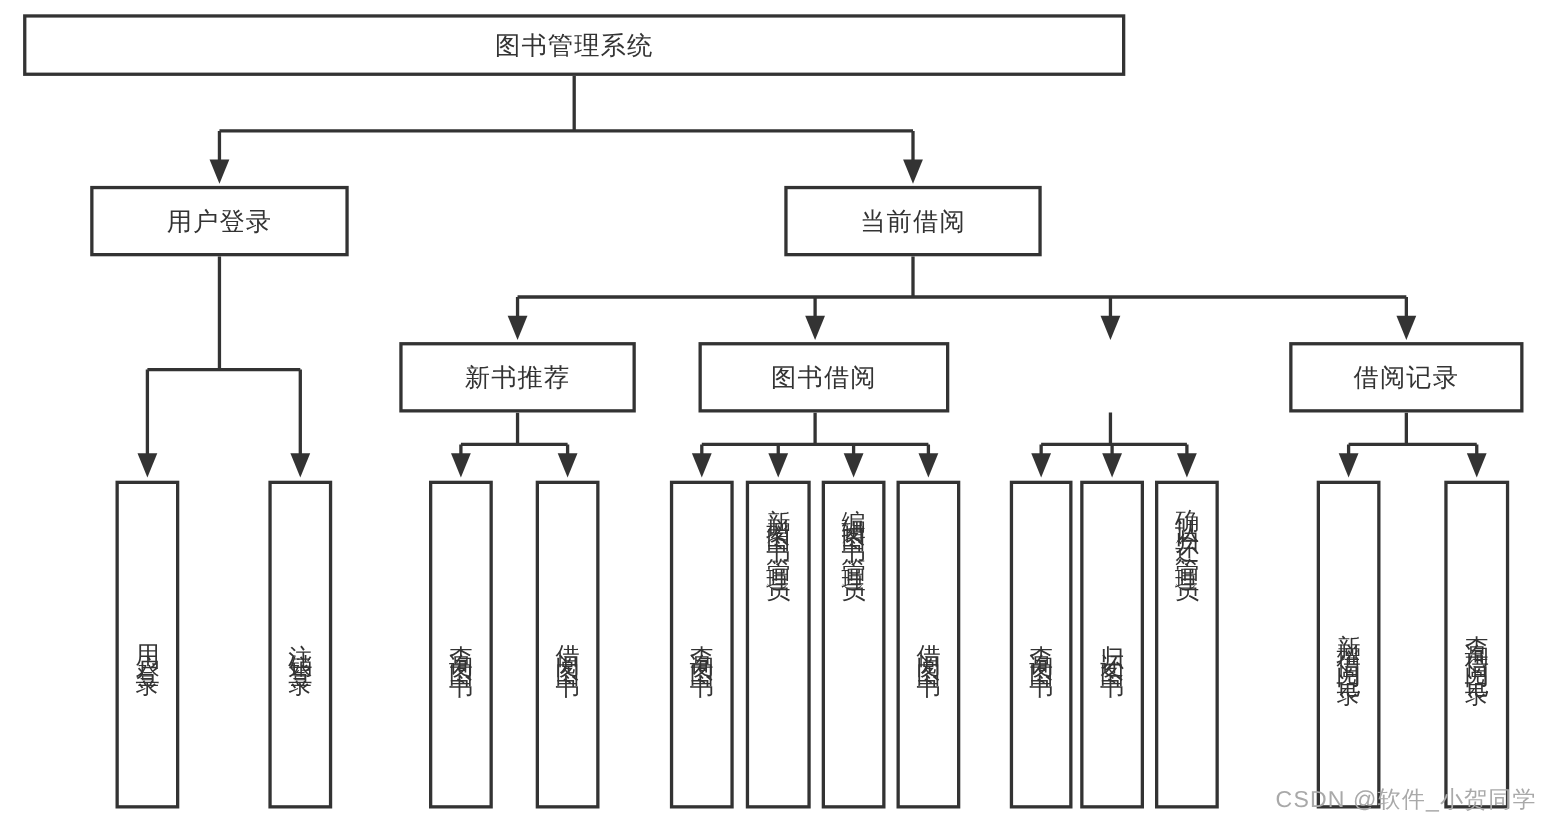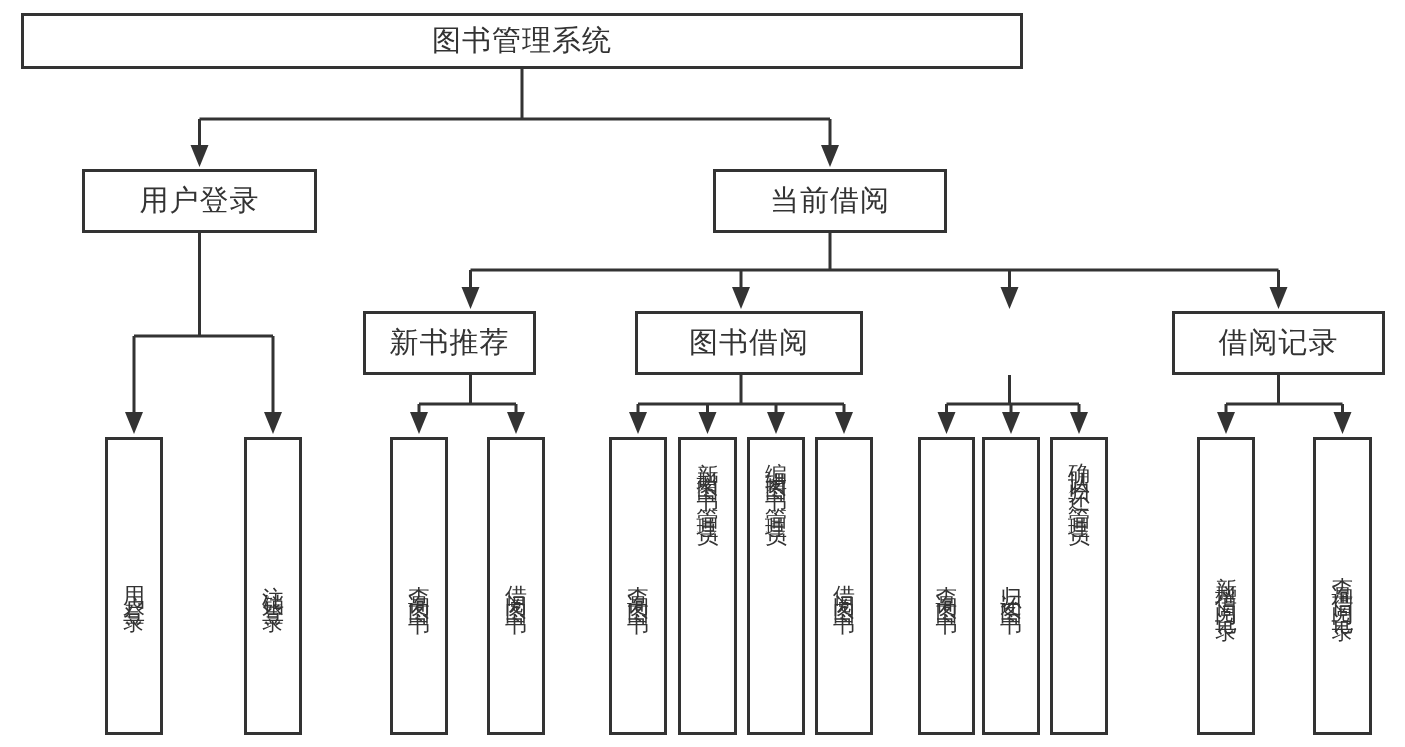--- a/index.html
+++ b/index.html
@@ -23,21 +23,21 @@
     pointer-events: none;
   }
   .hnode {
     position: absolute;
     box-sizing: border-box;
     border: 3px solid var(--line);
     background: #fff;
     display: flex;
     align-items: center;
     justify-content: center;
-    font-size: 29px;
+    font-size: 23px;
     letter-spacing: 1px;
     color: var(--text);
   }
   .vnode {
     position: absolute;
     top: 437px;
     height: 298px;
     box-sizing: border-box;
     border: 3px solid var(--line);
     background: #fff;
@@ -106,21 +106,21 @@
     <span>图书管理系统</span>
   </div>
 
   <div class="hnode" style="left:82px;top:169px;width:235px;height:64px">
     <span>用户登录</span>
   </div>
   <div class="hnode" style="left:713px;top:169px;width:234px;height:64px">
     <span>当前借阅</span>
   </div>
 
-  <div class="hnode" style="left:363px;top:311px;width:173px;height:64px">
+  <div class="hnode" style="left:363px;top:311px;width:215px;height:64px">
     <span>新书推荐</span>
   </div>
   <div class="hnode" style="left:635px;top:311px;width:228px;height:64px">
     <span>图书借阅</span>
   </div>
   <div class="hnode" style="left:1172px;top:311px;width:213px;height:64px">
     <span>借阅记录</span>
   </div>
 
   <div class="vnode center" style="left:105px;width:58px">
@@ -160,14 +160,15 @@
     <span>确认归还（管理员）</span>
   </div>
 
   <div class="vnode center" style="left:1197px;width:58px">
     <span>新增借阅记录</span>
   </div>
   <div class="vnode center" style="left:1313px;width:59px">
     <span>查询借阅记录</span>
   </div>
 
+  <div class="watermark">CSDN @软件_小贺同学</div>
 
 </div>
 
 </body></html>

